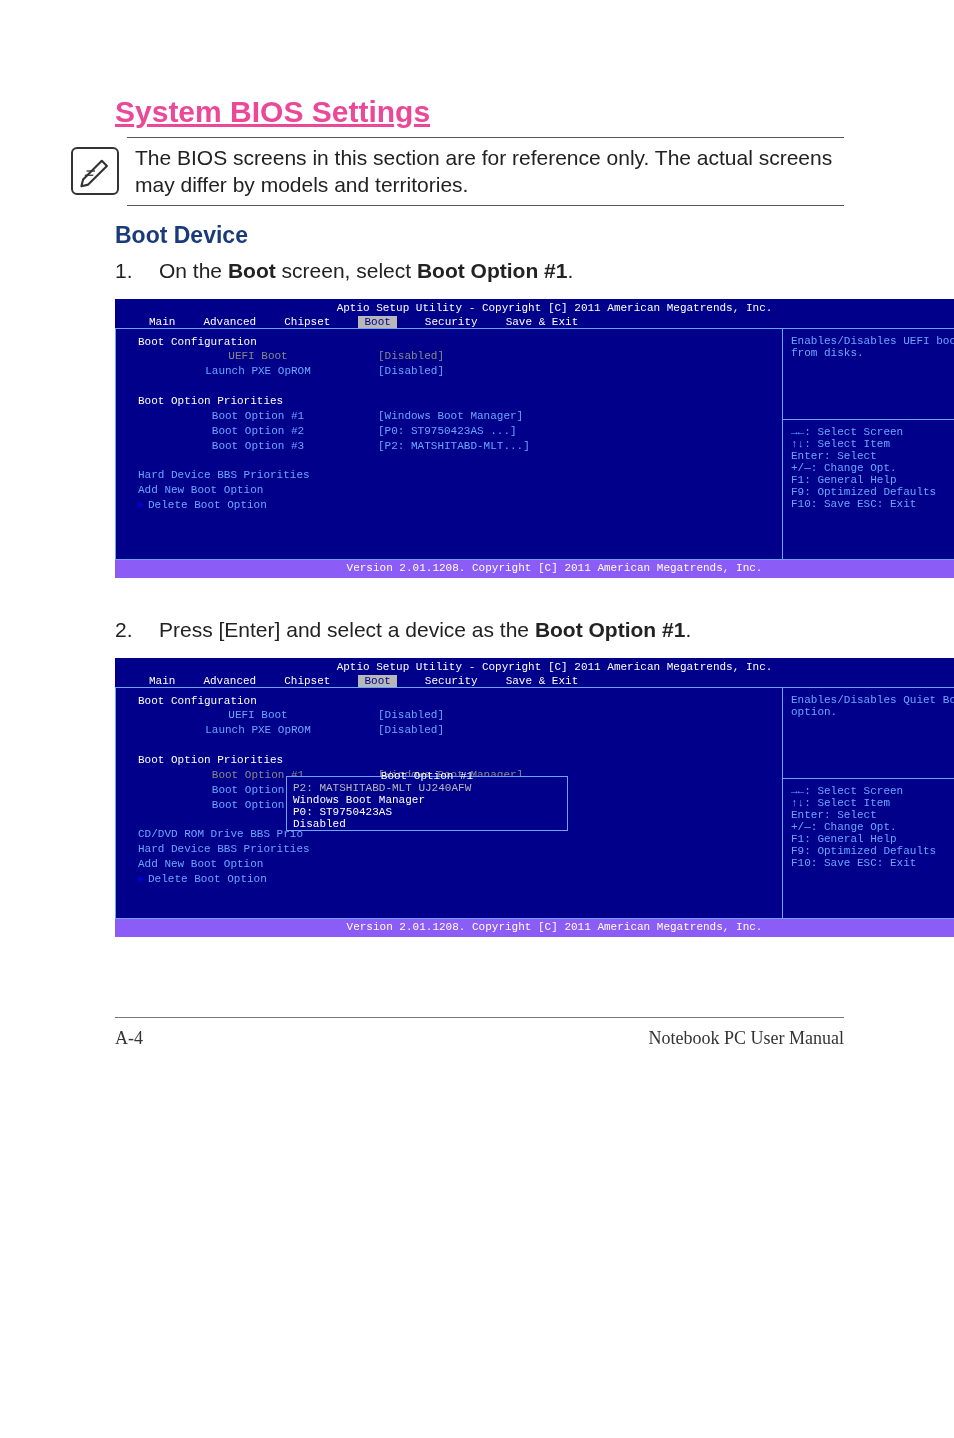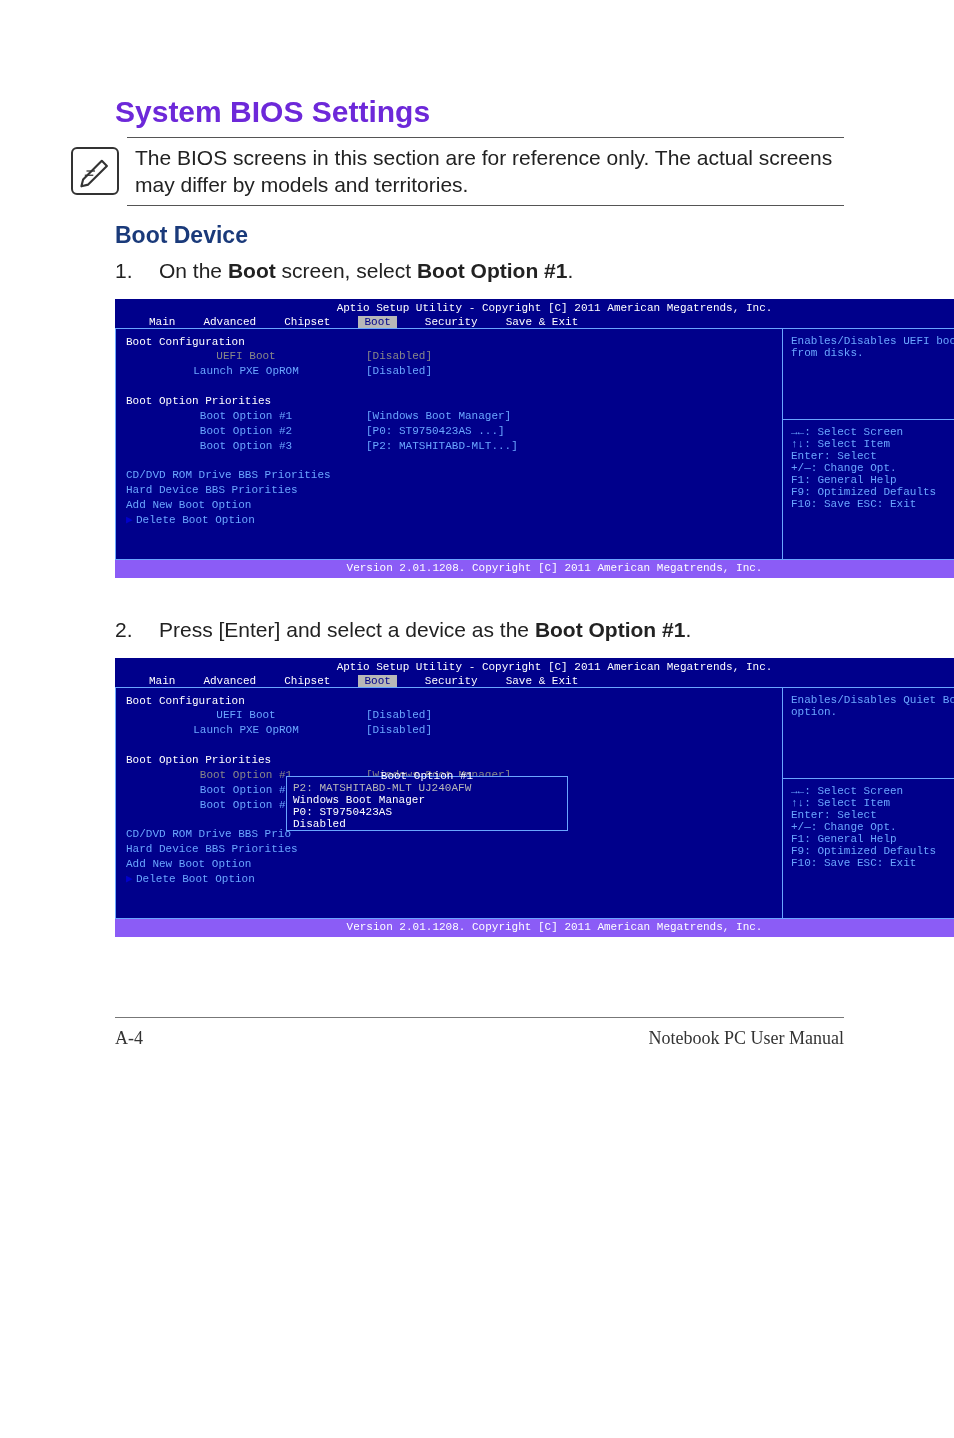--- a/index.html
+++ b/index.html
@@ -7,24 +7,25 @@
     padding: 0;
     font-family: Arial, Helvetica, sans-serif;
     background: #fff;
     width: 954px;
   }
   .page {
     padding: 95px 110px 40px 115px;
     box-sizing: border-box;
   }
   .heading1 {
-    color: #6d28d9;
+    color: #ec4899;
     font-size: 30px;
     font-weight: bold;
     margin: 0 0 8px 0;
+    text-decoration: underline;
   }
   .note-block {
     display: flex;
     align-items: center;
     border-top: 1px solid #555;
     border-bottom: 1px solid #555;
     padding: 6px 0 6px 0;
     gap: 16px;
     margin-left: 12px;
   }
@@ -108,20 +109,21 @@
   .bios-right {
     width: 210px;
     padding: 6px 8px;
     box-sizing: border-box;
     color: #6aa6ff;
     position: relative;
   }
   .bios-row {
     display: flex;
     line-height: 1.35;
+    margin-left: 12px;
   }
   .bios-label { width: 240px; text-align: center; }
   .bios-value { }
   .col-white { color: #fff; }
   .col-blue { color: #6aa6ff; }
   .col-grey { color: #888; }
   .help-divider {
     border-top: 1px solid #6aa6ff;
     margin: 60px -8px 6px -8px;
   }
@@ -228,23 +230,20 @@
         </div>
         <div class="bios-row col-blue">
           <span class="bios-label">Boot Option #2</span>
           <span class="bios-value">[P0: ST9750423AS    ...]</span>
         </div>
         <div class="bios-row col-blue">
           <span class="bios-label">Boot Option #3</span>
           <span class="bios-value">[P2: MATSHITABD-MLT...]</span>
         </div>
         <div class="bios-row">&nbsp;</div>
-        <div class="bios-row col-blue">
-            <span>CD/DVD ROM Drive BBS Priorities</span>
-          </div>
         <div class="bios-row col-blue">
             <span>Hard Device BBS Priorities</span>
           </div>
         <div class="bios-row col-blue">
             <span>Add New Boot Option</span>
           </div>
         <div class="bios-row col-blue">
             <span class="arrow-tri">▶</span>
             <span>Delete Boot Option</span>
           </div>

